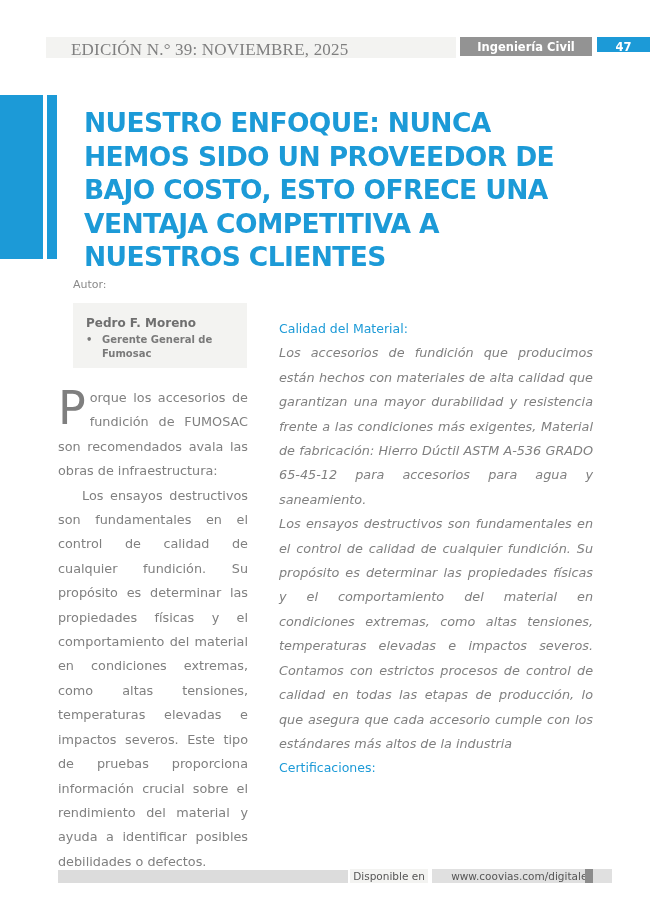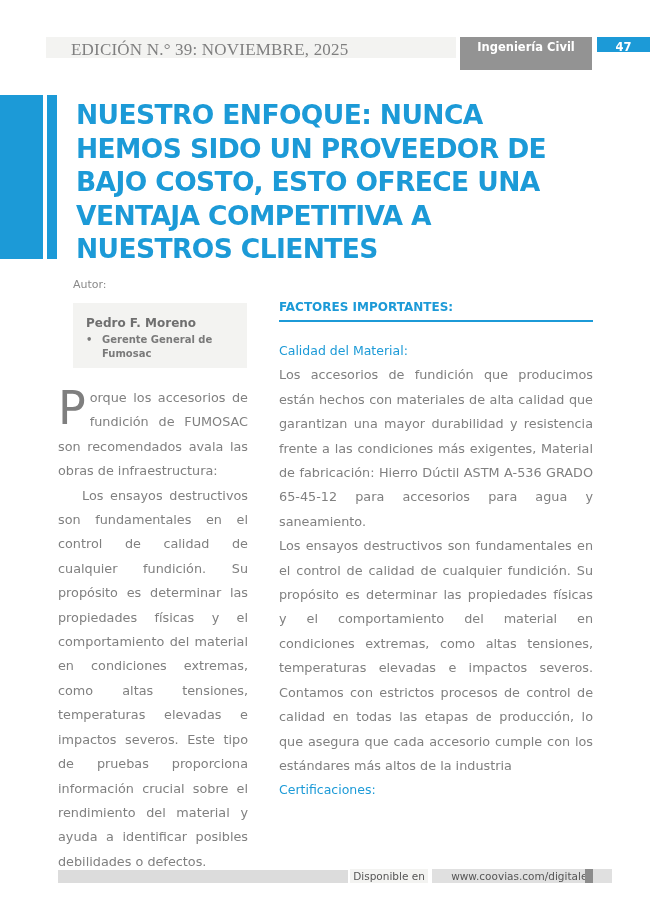--- a/index.html
+++ b/index.html
@@ -3,47 +3,47 @@
 <meta charset="utf-8">
 <style>
   html, body { margin:0; padding:0; }
   body { width:650px; height:904px; background:#ffffff; position:relative; overflow:hidden;
          font-family:"DejaVu Sans", sans-serif; color:#7a7a7a; }
   .abs { position:absolute; }
 
   
   .hdr-edition { left:46px; top:37px; width:410px; height:21px; background:#f3f3f1; }
   .hdr-edition span { position:absolute; left:25px; top:3px; font-size:17px; color:#7f7f7f; letter-spacing:0.2px;font-family:Liberation Serif, serif; }
-  .hdr-section { left:460px; top:37px; width:132px; height:33px; background:#939393; color:#fff; font-size:11.5px; font-weight:bold; text-align:center; line-height:21px; }
+  .hdr-section { left:460px; top:37px; width:132px; height:19px; background:#939393; color:#fff; font-size:11.5px; font-weight:bold; text-align:center; line-height:21px; }
   .hdr-page { left:597px; top:37px; width:53px; height:15px; background:#1c9ad7; color:#fff; font-size:11.5px; font-weight:bold; text-align:center; line-height:21px; }
 
   
   .bar-wide { left:0; top:95px; width:43px; height:164px; background:#1c9ad7; }
   .bar-thin { left:47px; top:95px; width:10px; height:164px; background:#1c9ad7; }
   .title { left:72px; top:94px; width:500px; font-family:"DejaVu Sans", sans-serif; font-weight:bold;
-           font-size:26.5px; line-height:33.5px; color:#1c9ad7; letter-spacing:-0.6px; margin:4px; }
+           font-size:26.5px; line-height:33.5px; color:#1c9ad7; letter-spacing:-0.6px; margin:12px; }
 
   .autor { left:73px; top:278px; font-size:11px; color:#8a8a8a; }
   .author-box { left:73px; top:303px; width:174px; height:65px; background:#f3f3f1; }
   .author-name { position:absolute; left:13px; top:13px; font-size:12px; font-weight:bold; color:#6f6f6f; }
   .author-role { position:absolute; left:13px; top:30px; width:150px; font-size:10px; font-weight:bold; color:#7a7a7a; line-height:14px; }
   .author-role .bullet { position:absolute; left:0; top:0; }
   .author-role .txt { display:block; padding-left:16px; }
 
   
   .lcol { left:58px; top:386px; width:190px; font-size:12.8px; line-height:24.4px; color:#808080; text-align:justify; }
   .lcol p { margin:0; }
   .dropcap { float:left; font-size:46px; line-height:38px; color:#7f7f7f; margin:3px 4px 0 0; font-family:"DejaVu Sans", sans-serif; }
   .indent { text-indent:24px; }
 
   
   .rcol { left:279px; top:300px; width:314px; }
   .factores { font-size:12px; font-weight:bold; color:#1c9ad7; padding-bottom:6px; border-bottom:2px solid #1c9ad7; }
   .subh { font-size:12.5px; font-weight:normal; color:#1c9ad7; line-height:24.4px; margin:0; }
-  .rp { font-size:12.8px; line-height:24.4px; color:#808080; text-align:justify; margin:0; }
+  .rp { font-size:12.8px; line-height:24.4px; color:#808080; text-align:justify; margin:0;font-style:italic; }
   .spacer { height:17px; }
 
   
   .ftr-bar { left:58px; top:870px; width:290px; height:13px; background:#dcdcdc; }
   .ftr-disp { left:350px; top:869px; width:78px; height:14px; background:#f3f3f1; font-size:10.5px; color:#555; text-align:center; line-height:14px; }
   .ftr-url { left:432px; top:869px; width:180px; height:14px; background:#e0e0e0; font-size:10.5px; color:#555; text-align:center; line-height:14px; }
   .ftr-end { left:585px; top:869px; width:8px; height:14px; background:#8c8c8c; }
 </style>
 </head>
 <body>
@@ -68,21 +68,20 @@
 </div>
 
 <div class="abs lcol">
   <p>
     <span class="dropcap">P</span><span>orque los accesorios de fundición de FUMOSAC son recomendados avala las obras de infraestructura:</span>
   </p>
   <p class="indent">Los ensayos destructivos son fundamentales en el control de calidad de cualquier fundición. Su propósito es determinar las propiedades físicas y el comportamiento del material en condiciones extremas, como altas tensiones, temperaturas elevadas e impactos severos. Este tipo de pruebas proporciona información crucial sobre el rendimiento del material y ayuda a identificar posibles debilidades o defectos.</p>
 </div>
 
 <div class="abs rcol">
-  <div class="factores">FACTORES IMPORTANTES:</div>
   <div class="spacer"></div>
   <h3 class="subh">Calidad del Material:</h3>
   <p class="rp">Los accesorios de fundición que producimos están hechos con materiales de alta calidad que garantizan una mayor durabilidad y resistencia frente a las condiciones más exigentes, Material de fabricación: Hierro Dúctil ASTM A-536 GRADO  65-45-12 para accesorios para agua y saneamiento.</p>
   <p class="rp">Los ensayos destructivos son fundamentales en el control de calidad de cualquier fundición. Su propósito es determinar las propiedades físicas y el comportamiento del material en condiciones extremas, como altas tensiones, temperaturas elevadas e impactos severos. Contamos con estrictos procesos de control de calidad en todas las etapas de producción, lo que asegura que cada accesorio cumple con los estándares más altos de la industria</p>
   <h3 class="subh">Certificaciones:</h3>
 </div>
 
 <div class="abs ftr-bar"></div>
 <div class="abs ftr-disp">Disponible en</div>
 <div class="abs ftr-url">www.coovias.com/digitales</div>

